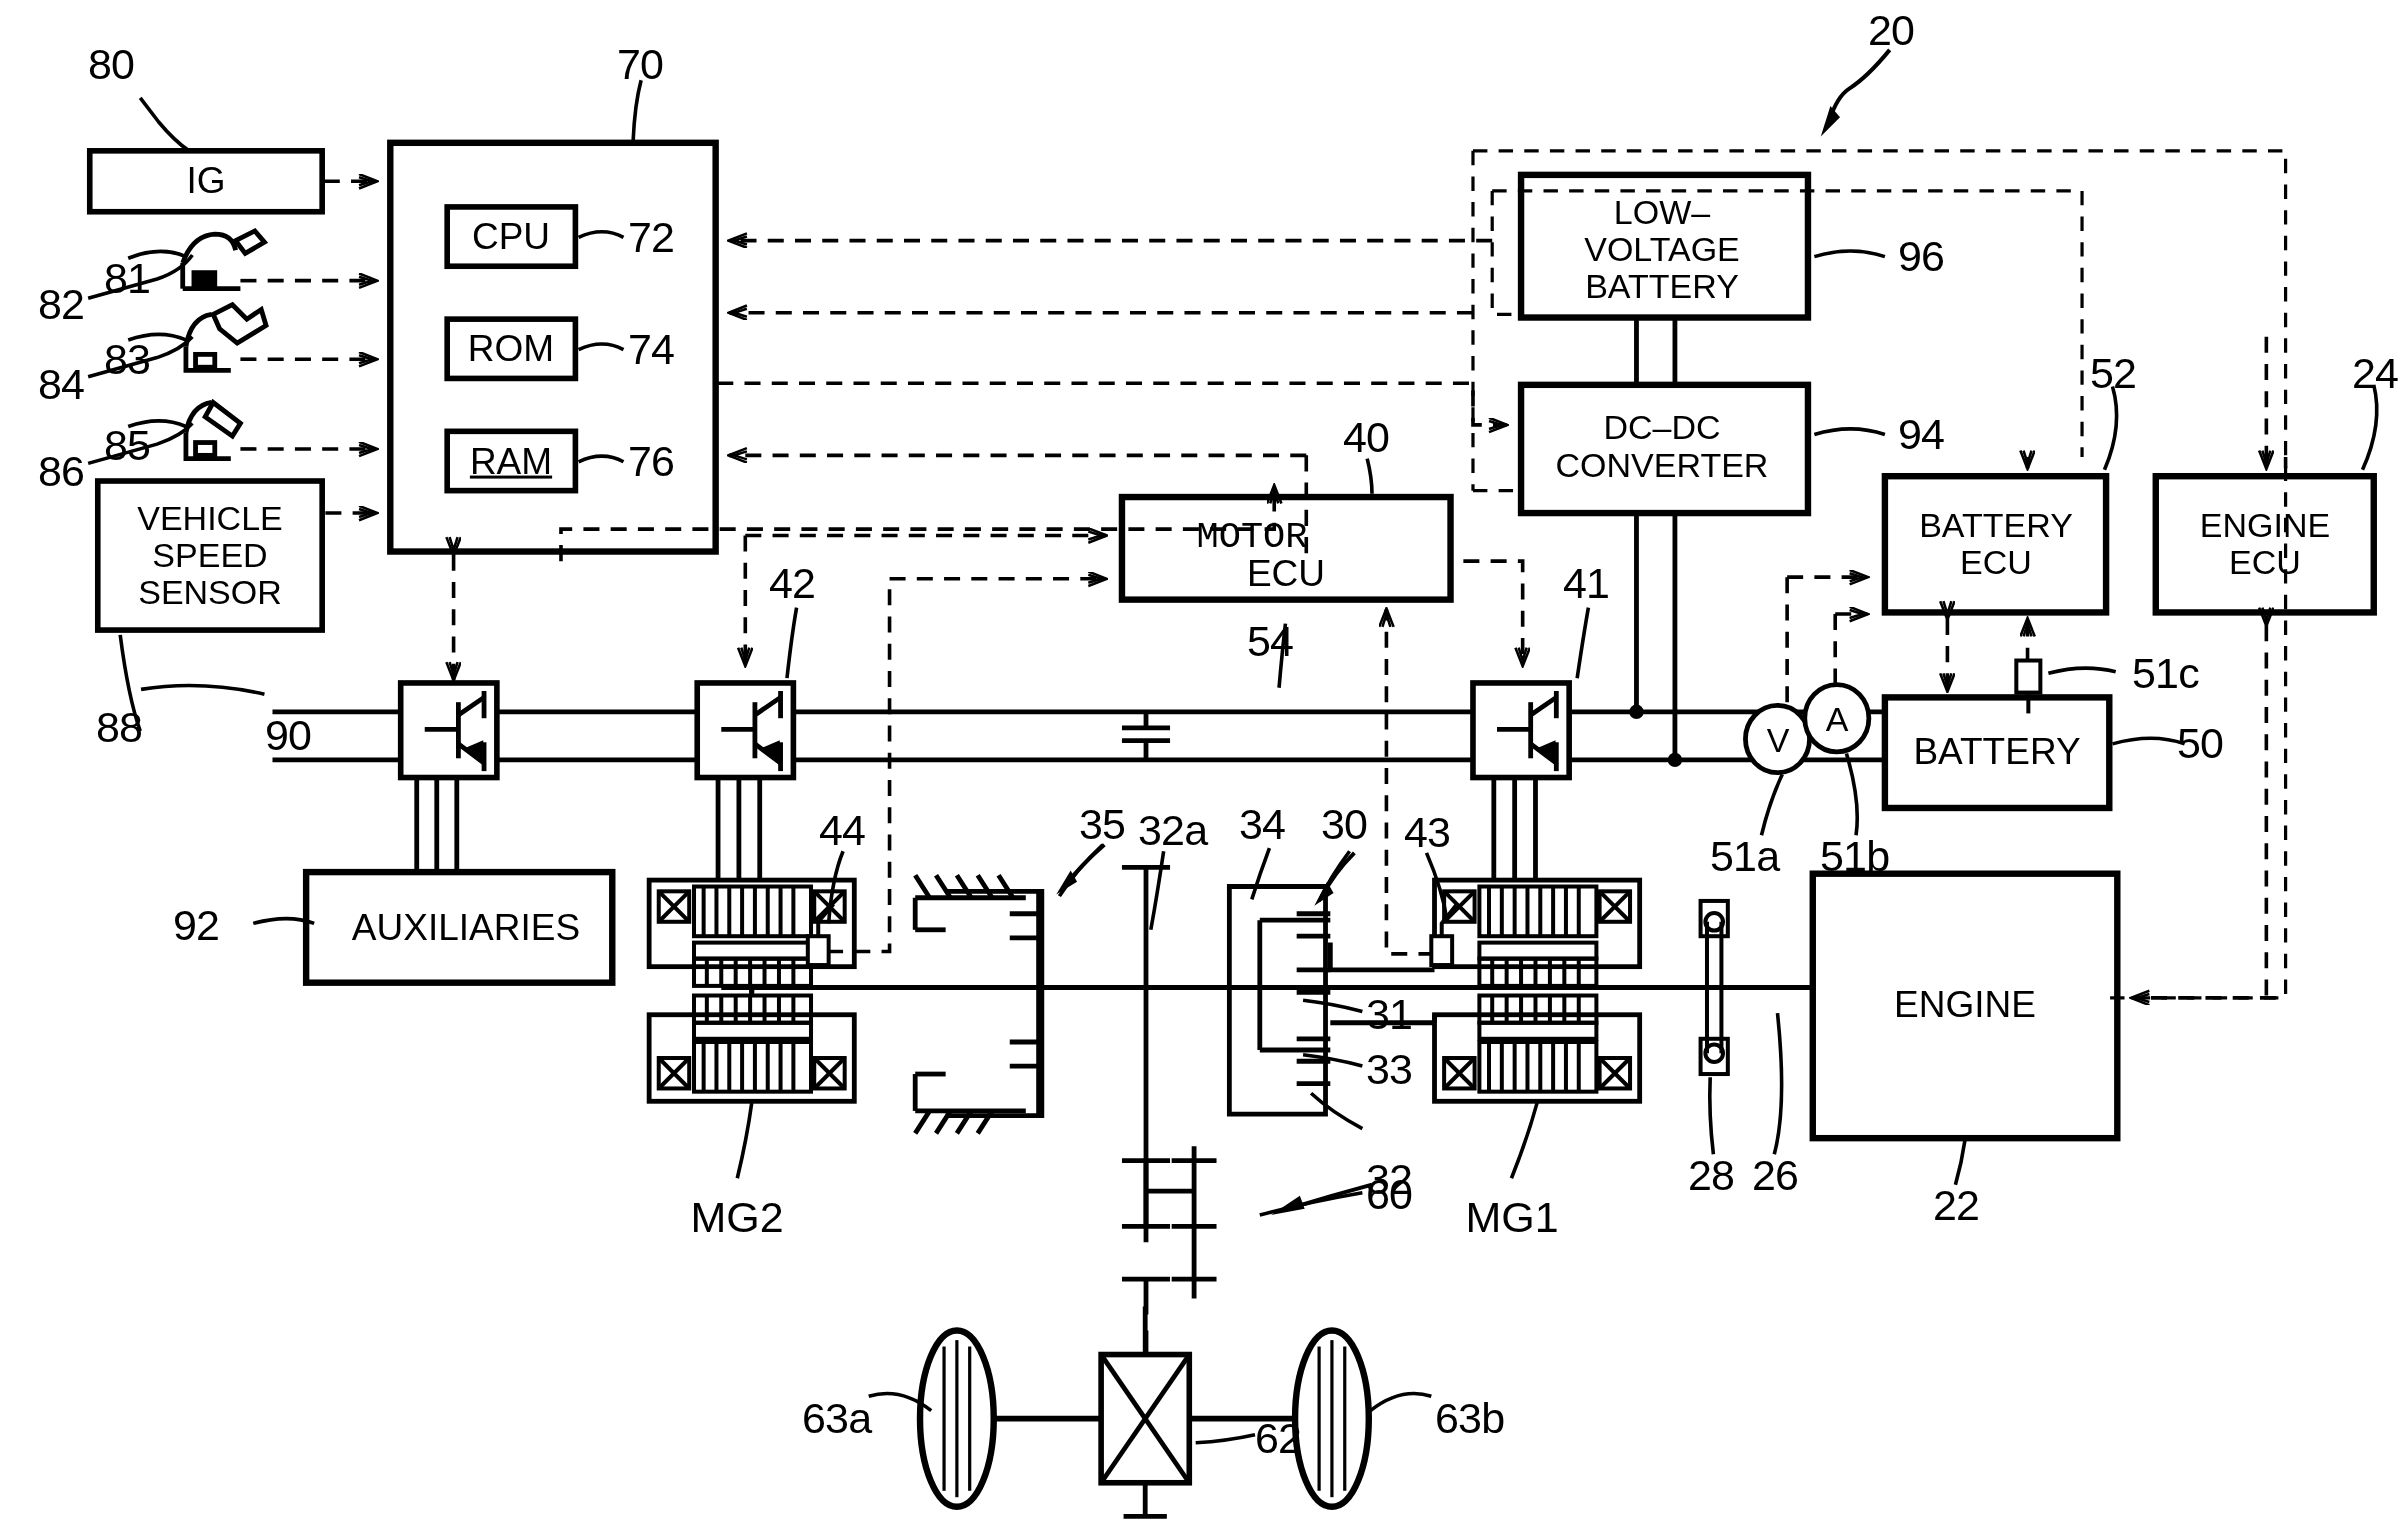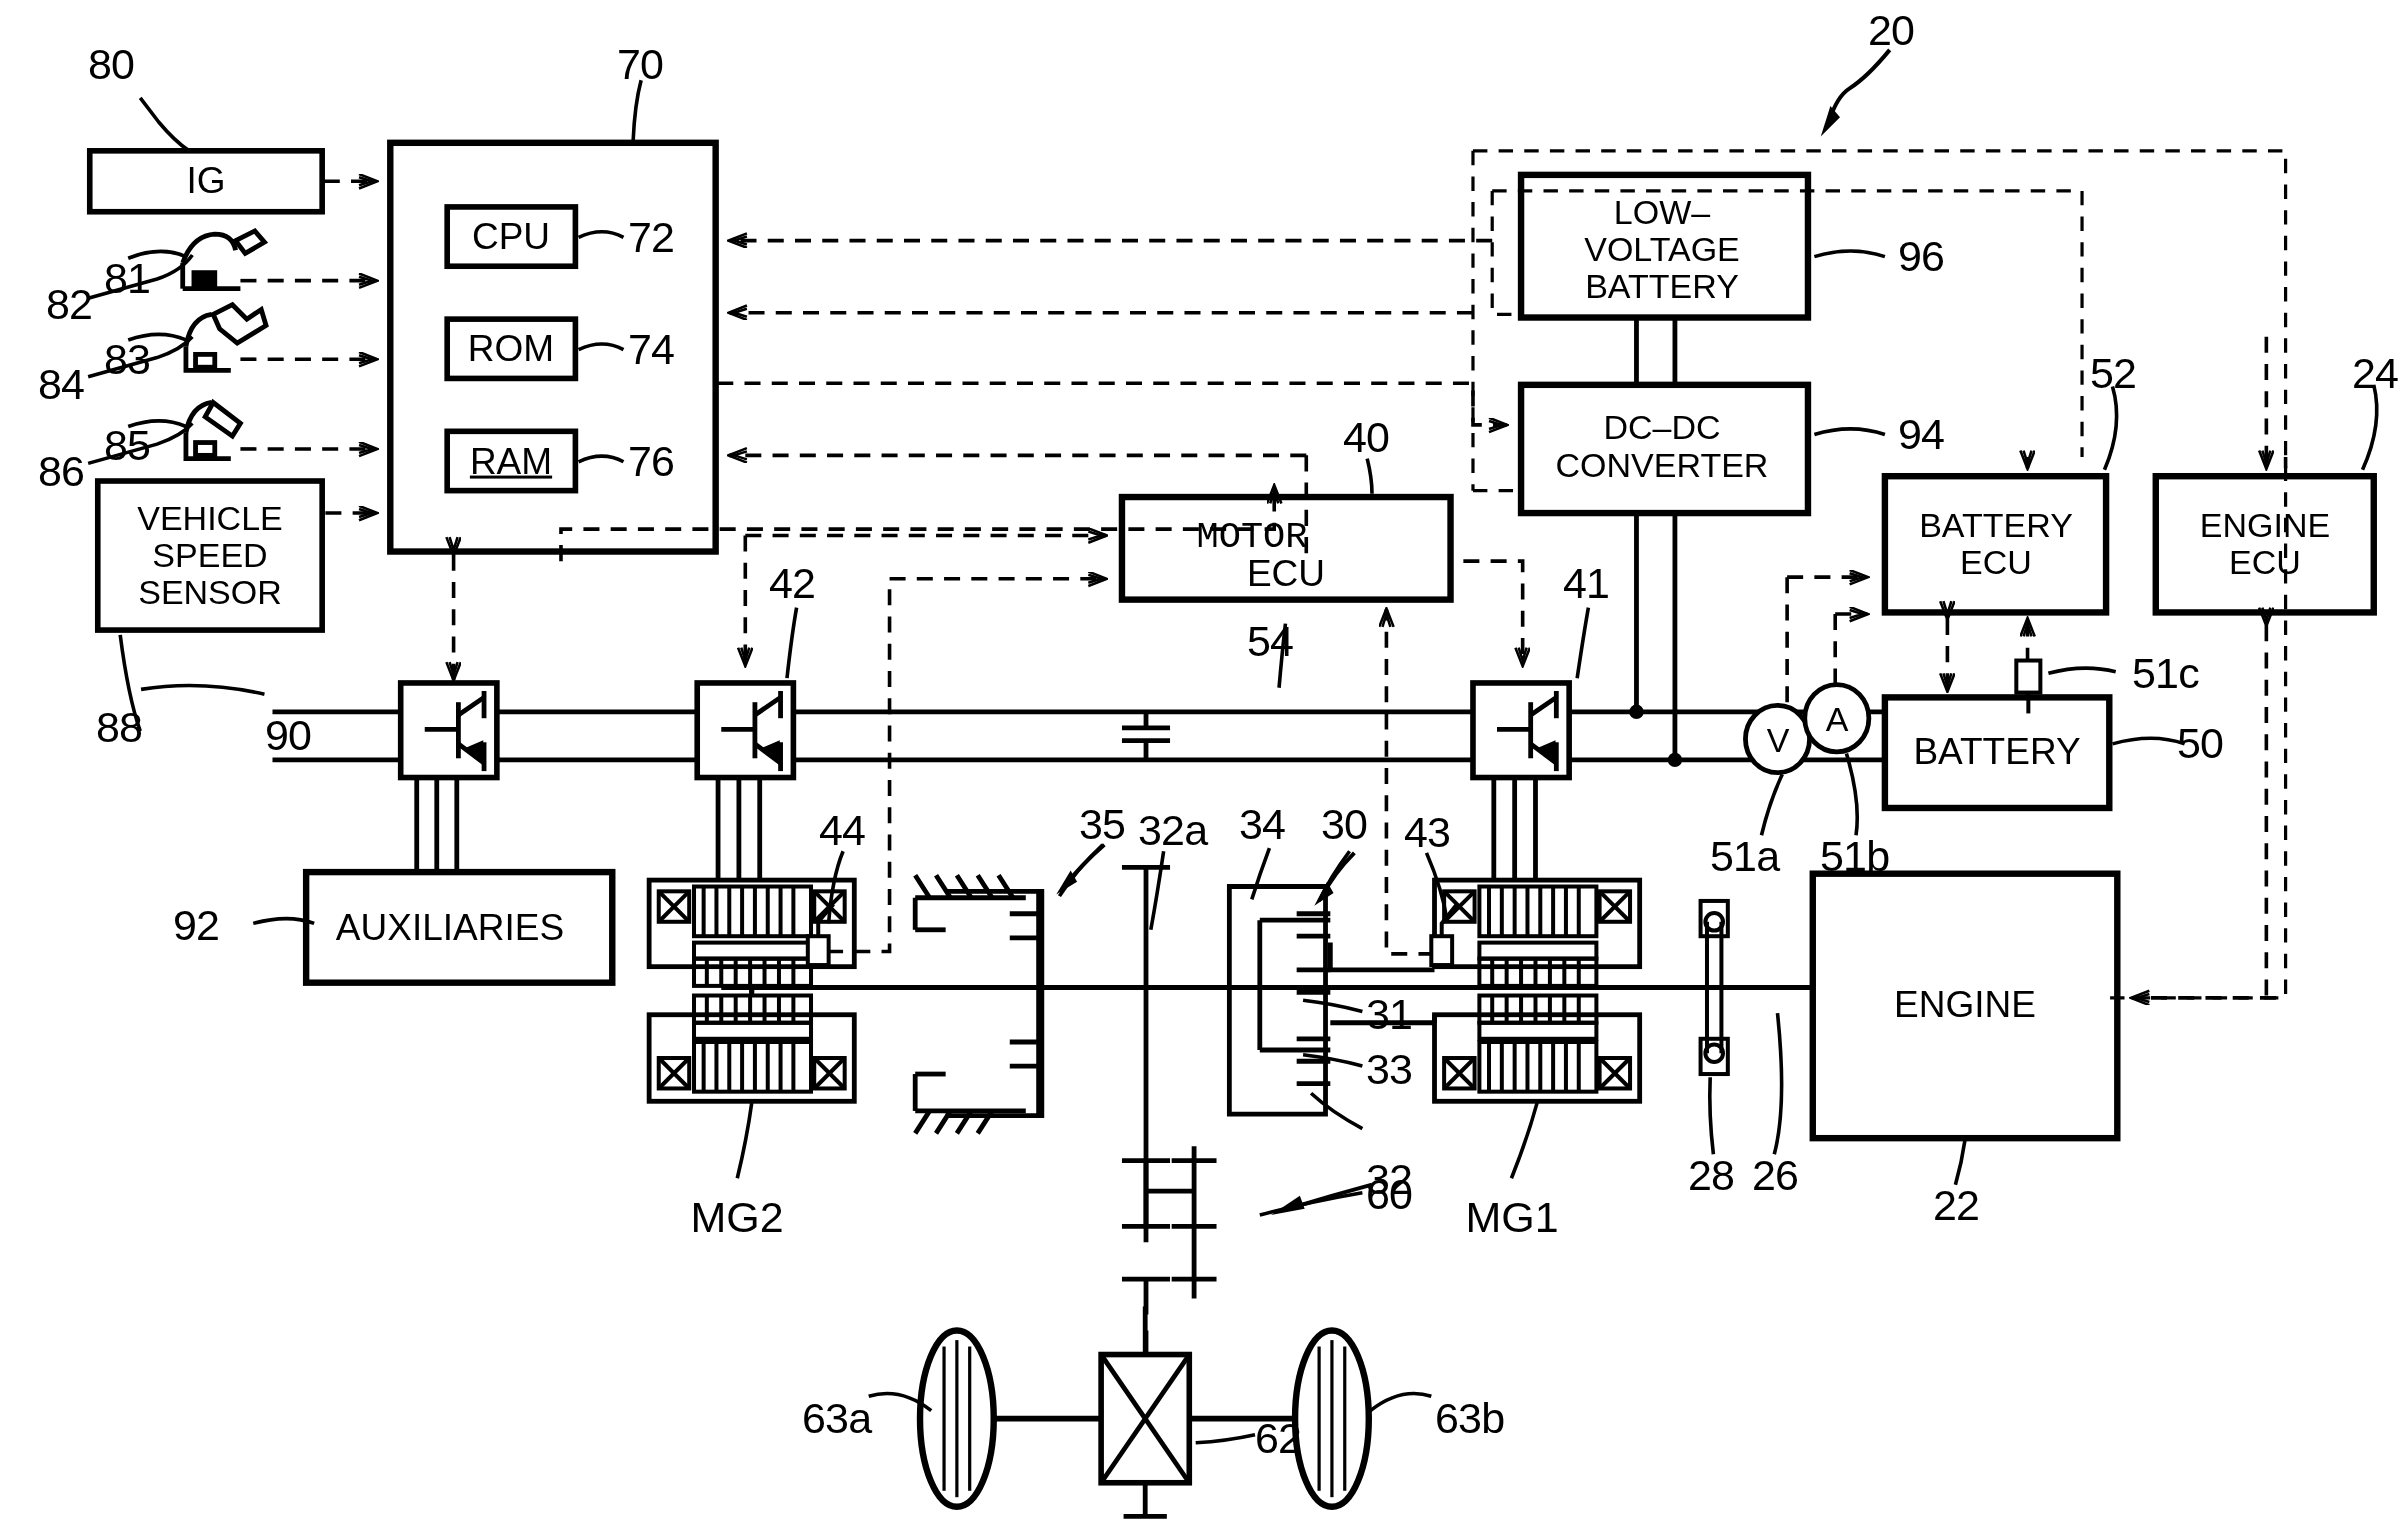--- a/index.html
+++ b/index.html
@@ -538,21 +538,21 @@
 
 <div class="lbl ref" style="left:617px;top:42px;">70</div>
 <div class="lbl boxtxt ctr" style="left:511px;top:237px;">CPU</div>
 <div class="lbl ref" style="left:628px;top:215px;">72</div>
 <div class="lbl boxtxt ctr" style="left:511px;top:349px;">ROM</div>
 <div class="lbl ref" style="left:628px;top:327px;">74</div>
 <div class="lbl boxtxt ctr" style="left:511px;top:462px;text-decoration:underline;">RAM</div>
 <div class="lbl ref" style="left:628px;top:439px;">76</div>
 
 <div class="lbl ref" style="left:104px;top:256px;">81</div>
-<div class="lbl ref" style="left:38px;top:282px;margin-left:8px;">82</div>
+<div class="lbl ref" style="left:38px;top:282px;">82</div>
 <div class="lbl ref" style="left:104px;top:337px;">83</div>
 <div class="lbl ref" style="left:38px;top:362px;">84</div>
 <div class="lbl ref" style="left:104px;top:423px;">85</div>
 <div class="lbl ref" style="left:38px;top:449px;">86</div>
 
 <div class="lbl boxtxt ctr" style="left:1252px;top:537px;font-family:Liberation Mono, monospace;">MOTOR</div>
 <div class="lbl boxtxt ctr" style="left:1286px;top:574px;">ECU</div>
 <div class="lbl ref" style="left:1343px;top:415px;">40</div>
 <div class="lbl ref" style="left:1247px;top:619px;">54</div>
 
@@ -579,21 +579,21 @@
 <div class="lbl ref" style="left:1710px;top:834px;">51a</div>
 <div class="lbl ref" style="left:1820px;top:834px;">51b</div>
 <div class="lbl ctr" style="left:1778px;top:741px;font-size:34px;">V</div>
 <div class="lbl ctr" style="left:1837px;top:720px;font-size:34px;">A</div>
 
 <div class="lbl boxtxt ctr" style="left:1965px;top:1005px;">ENGINE</div>
 <div class="lbl ref" style="left:1933px;top:1183px;">22</div>
 <div class="lbl ref" style="left:1688px;top:1153px;">28</div>
 <div class="lbl ref" style="left:1752px;top:1153px;">26</div>
 
-<div class="lbl boxtxt ctr" style="left:450px;top:928px;">AUXILIARIES</div>
+<div class="lbl boxtxt ctr" style="left:466px;top:928px;">AUXILIARIES</div>
 <div class="lbl ref" style="left:173px;top:903px;">92</div>
 <div class="lbl ref" style="left:265px;top:713px;">90</div>
 <div class="lbl ref" style="left:769px;top:561px;">42</div>
 <div class="lbl ref" style="left:1563px;top:561px;">41</div>
 <div class="lbl ref" style="left:819px;top:808px;">44</div>
 <div class="lbl ref" style="left:1404px;top:810px;">43</div>
 
 <div class="lbl ref" style="left:1079px;top:802px;">35</div>
 <div class="lbl ref" style="left:1138px;top:808px;">32a</div>
 <div class="lbl ref" style="left:1239px;top:802px;">34</div>

